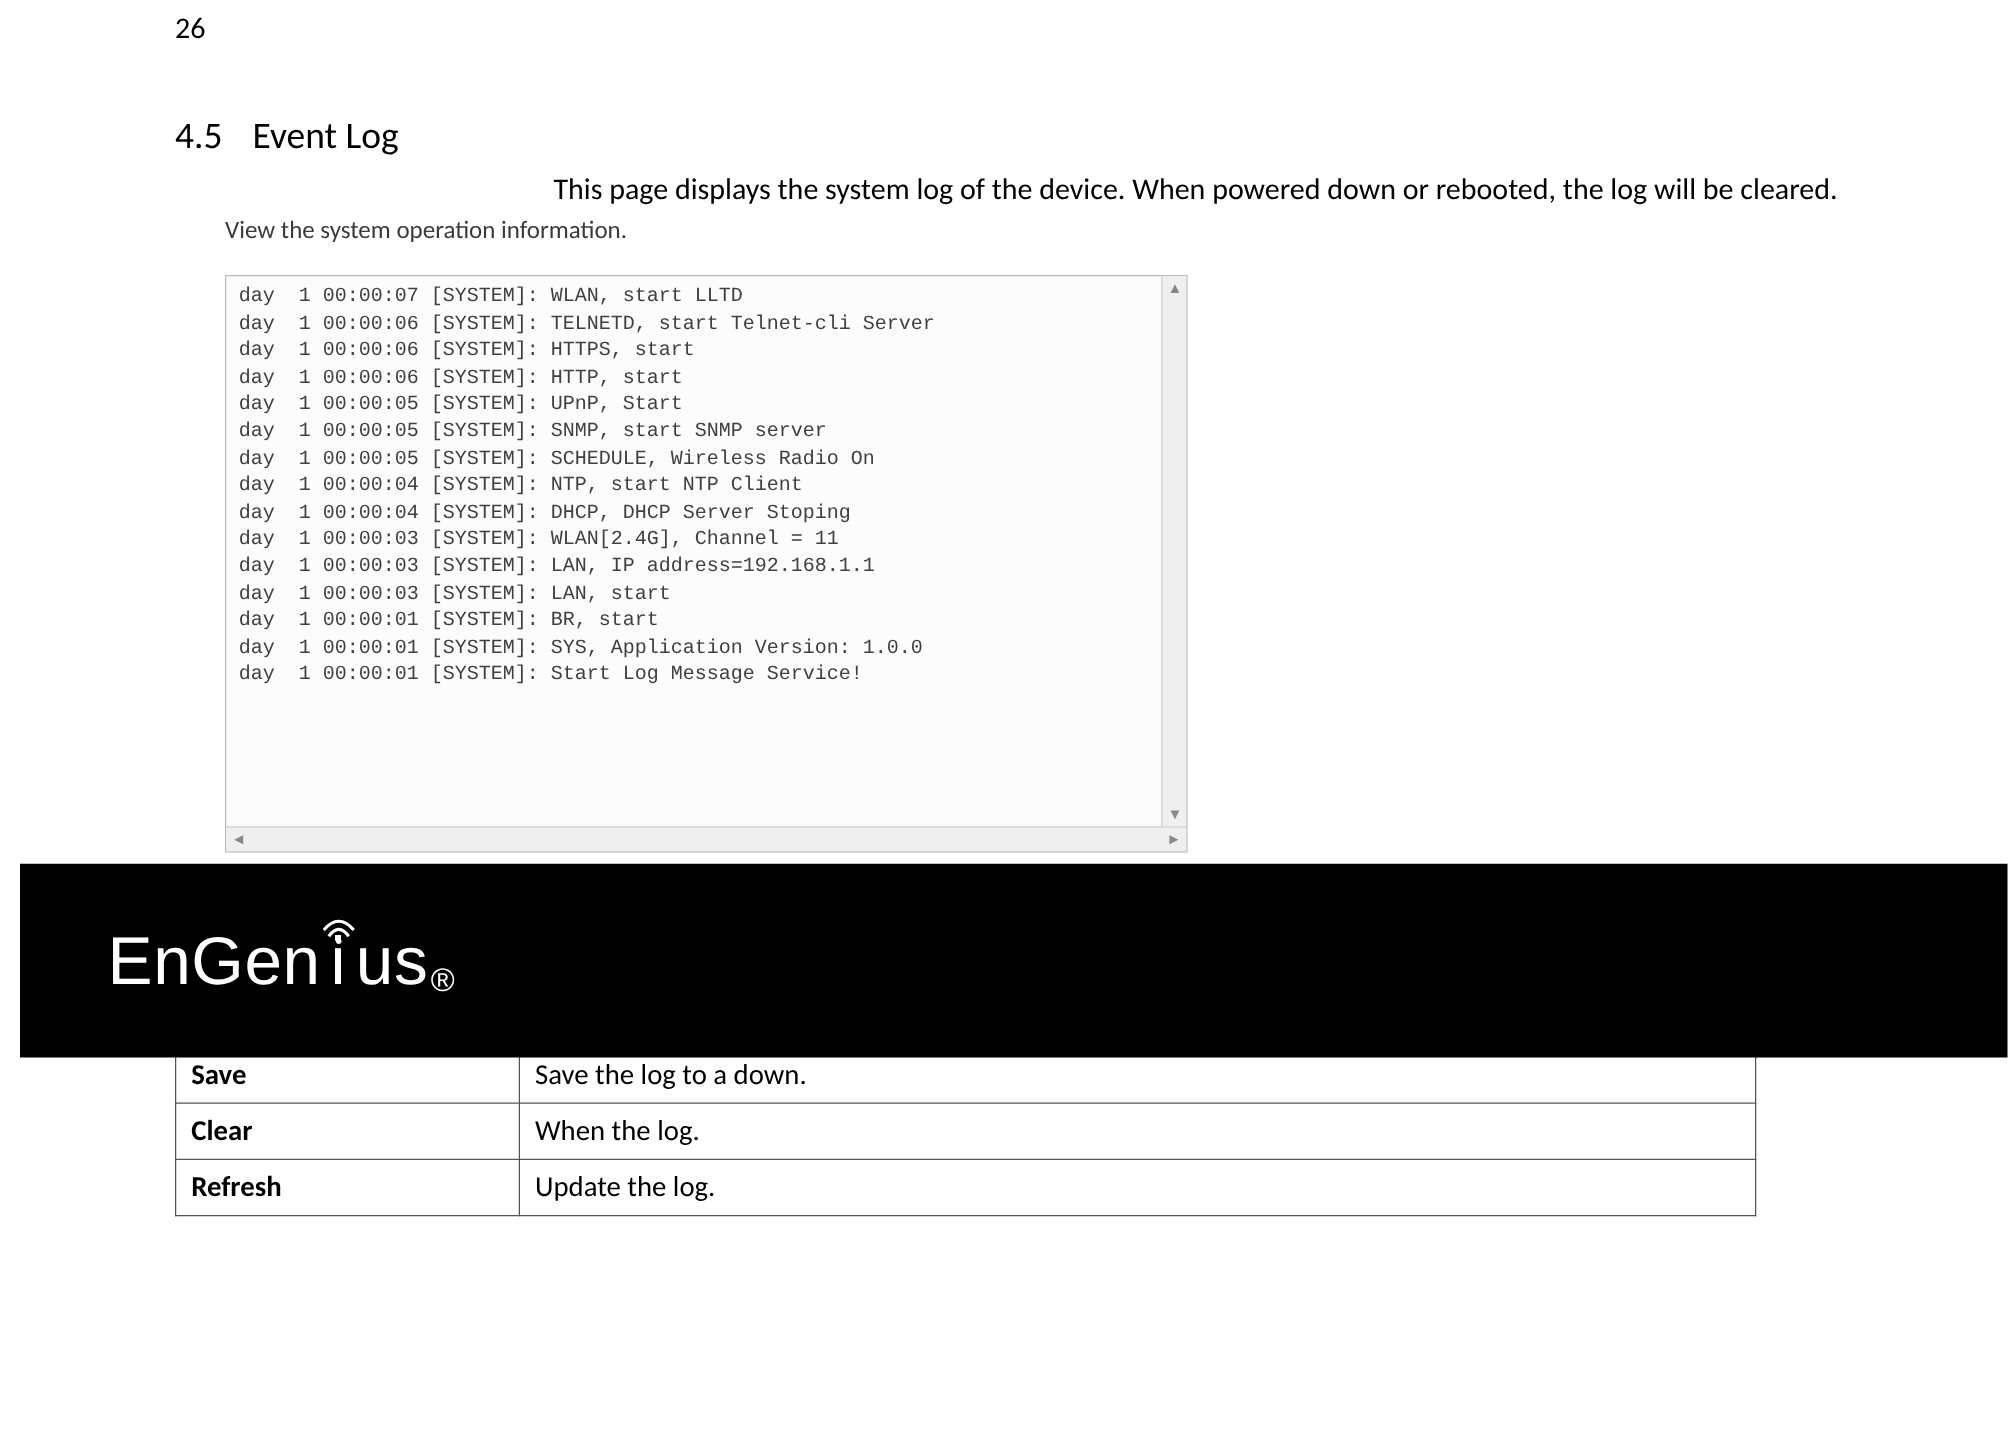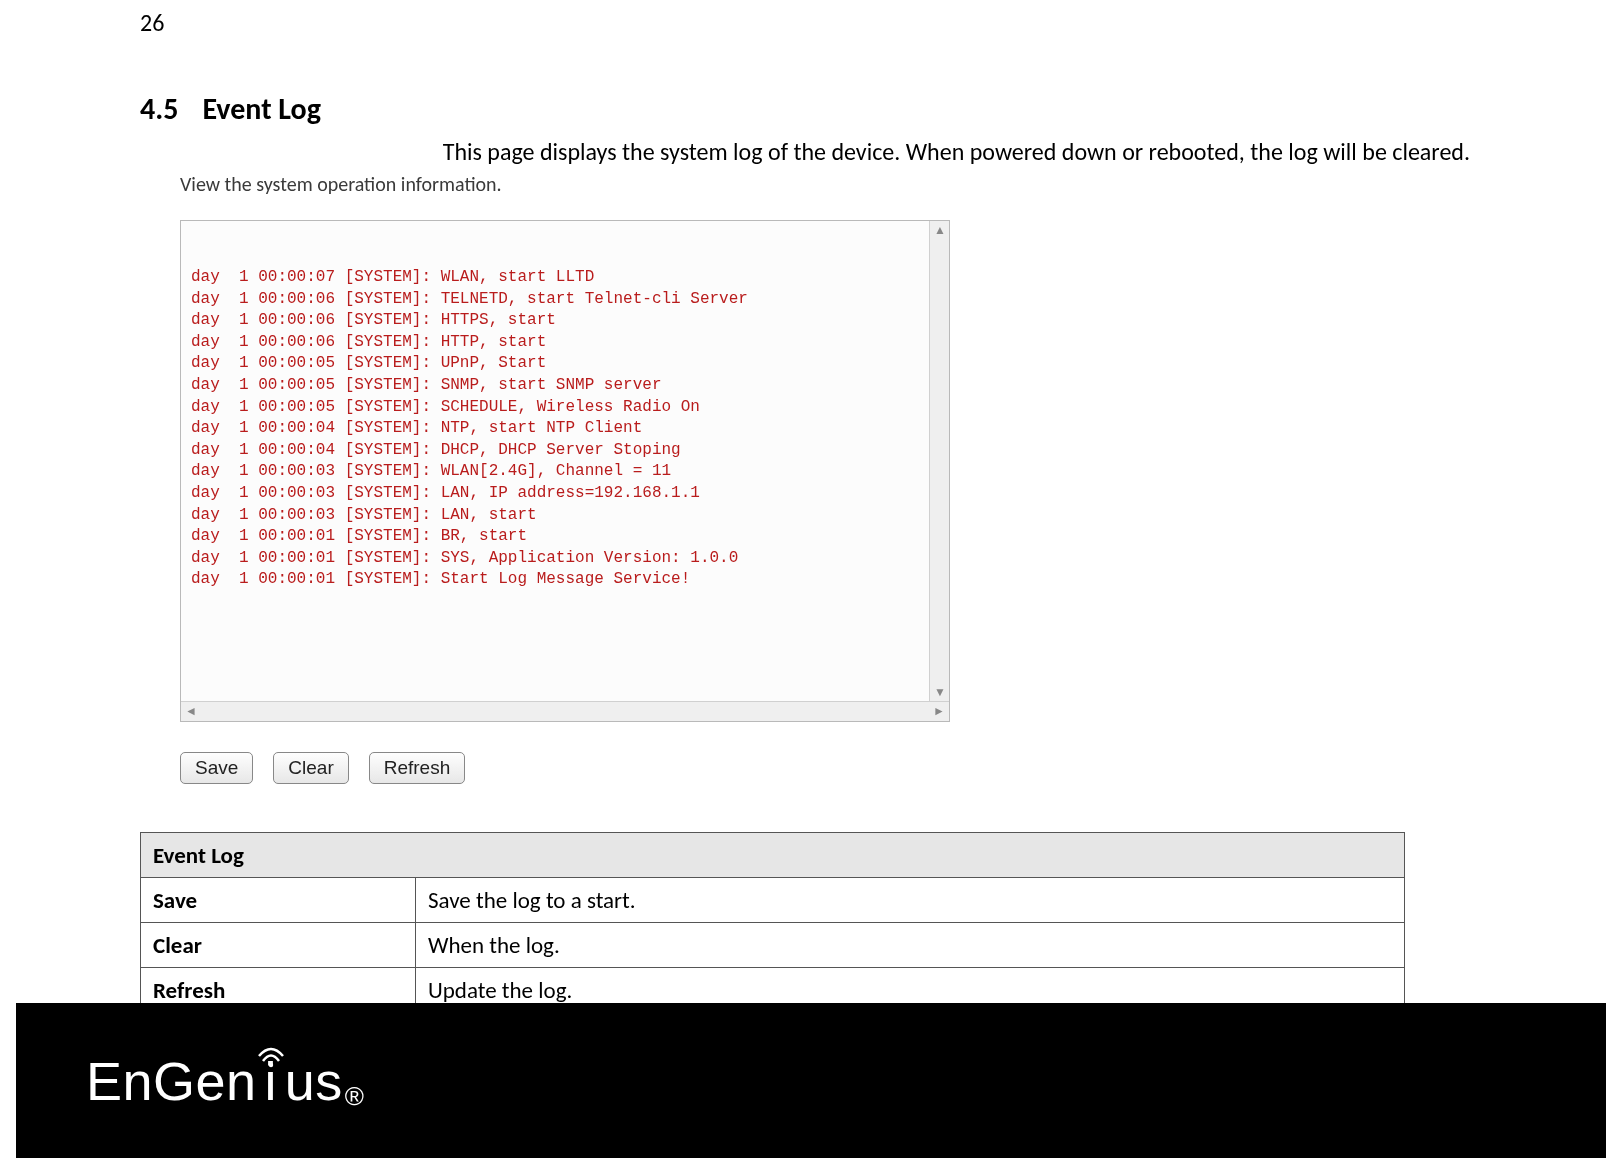--- a/index.html
+++ b/index.html
@@ -1,27 +1,27 @@
 <!DOCTYPE html>
 <html><head>
   <meta charset="utf-8">
   <style>
     * { box-sizing: border-box; margin: 0; padding: 0; }
     html, body { width: 1606px; height: 1158px; font-family: Calibri, Arial, sans-serif; background: #fff; color: #000; }
-    .page { position: relative; width: 1606px; height: 1158px; }
+    .page { position: relative; width: 1606px; height: 846px; }
     .page-number { position: absolute; top: 8px; left: 140px; font-size: 24px; }
     .content { position: absolute; top: 90px; left: 140px; width: 1330px; }
-    .heading { font-size: 30px; font-weight: bold; margin-bottom: 10px; }
+    .heading { font-size: 30px; font-weight: normal; margin-bottom: 10px; }
     .heading .num { margin-right: 24px; }
     .intro { font-size: 24px; margin: 4px 0 6px 40px; text-align: right; }
     .subcaption { font-size: 20px; color: #3a3a3a; margin: 0 0 24px 40px; }
     .screenshot-wrap { margin-left: 40px; width: 770px; }
     .log-box-outer { border: 1px solid #b9b9b9; width: 770px; background: #fcfcfc; }
     .log-box-inner { display: flex; }
-    .log-text { flex: 1; padding: 6px 8px 6px 10px; font-family: "Courier New", monospace; font-size: 16px; color: #b91c1c; white-space: pre; line-height: 1.35; min-height: 440px; margin-top: 40px; }
+    .log-text { flex: 1; padding: 6px 8px 6px 10px; font-family: "Courier New", monospace; font-size: 16px; color: #404040; white-space: pre; line-height: 1.35; min-height: 440px; }
     .vscroll { width: 20px; background: #efefef; border-left: 1px solid #d0d0d0; position: relative; }
     .vscroll .arrow-up { position: absolute; top: 2px; left: 4px; color: #888; font-size: 12px; }
     .vscroll .arrow-down { position: absolute; bottom: 2px; left: 4px; color: #888; font-size: 12px; }
     .hscroll { height: 20px; background: #efefef; border-top: 1px solid #d0d0d0; position: relative; }
     .hscroll .arrow-left { position: absolute; left: 4px; top: 2px; color: #888; font-size: 12px; }
     .hscroll .arrow-right { position: absolute; right: 4px; top: 2px; color: #888; font-size: 12px; }
     .button-row { margin: 30px 0 0 0; display: flex; gap: 20px; }
     .ui-button { border: 1px solid #888; border-radius: 5px; background: linear-gradient(#fefefe,#e7e7e7); padding: 4px 14px; font-size: 19px; color: #222; cursor: pointer; }
     .desc-table { width: 1265px; border-collapse: collapse; margin: 48px 0 0 0px; }
     .desc-table th, .desc-table td { border: 1px solid #555; padding: 8px 12px; text-align: left; font-size: 23px; vertical-align: middle; }
@@ -82,21 +82,21 @@
       </div>
     </div>
 
     <table class="desc-table">
       <tbody>
           <tr>
         <th class="header" colspan="2">Event Log</th>
       </tr>
       <tr>
         <td class="key">Save</td>
-        <td>Save the log to a start.</td>
+        <td>Save the log to a down.</td>
       </tr>
       <tr>
         <td class="key">Clear</td>
         <td>When the log.</td>
       </tr>
       <tr>
         <td class="key">Refresh</td>
         <td>Update the log.</td>
       </tr>
     </tbody>

